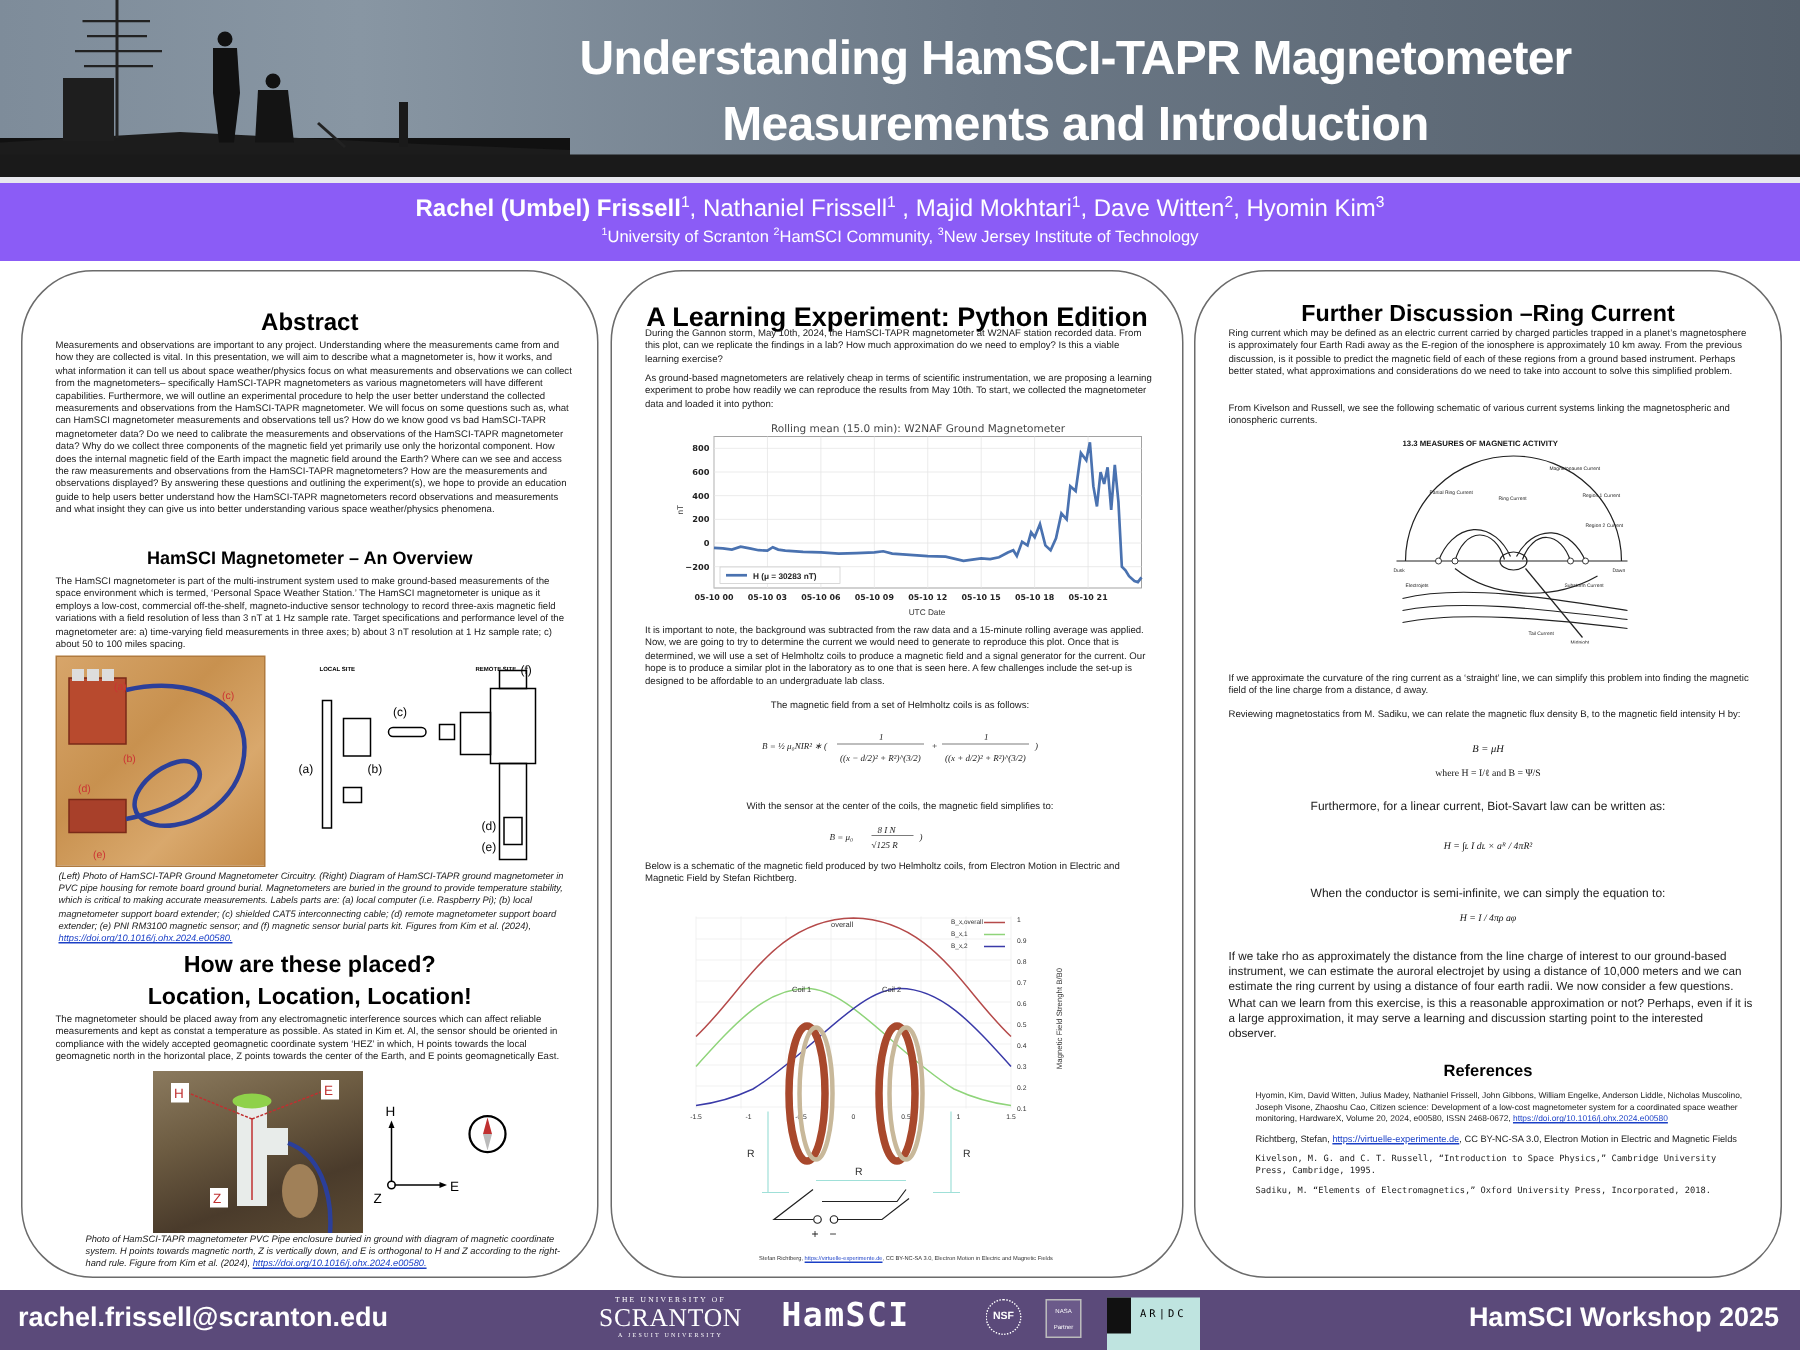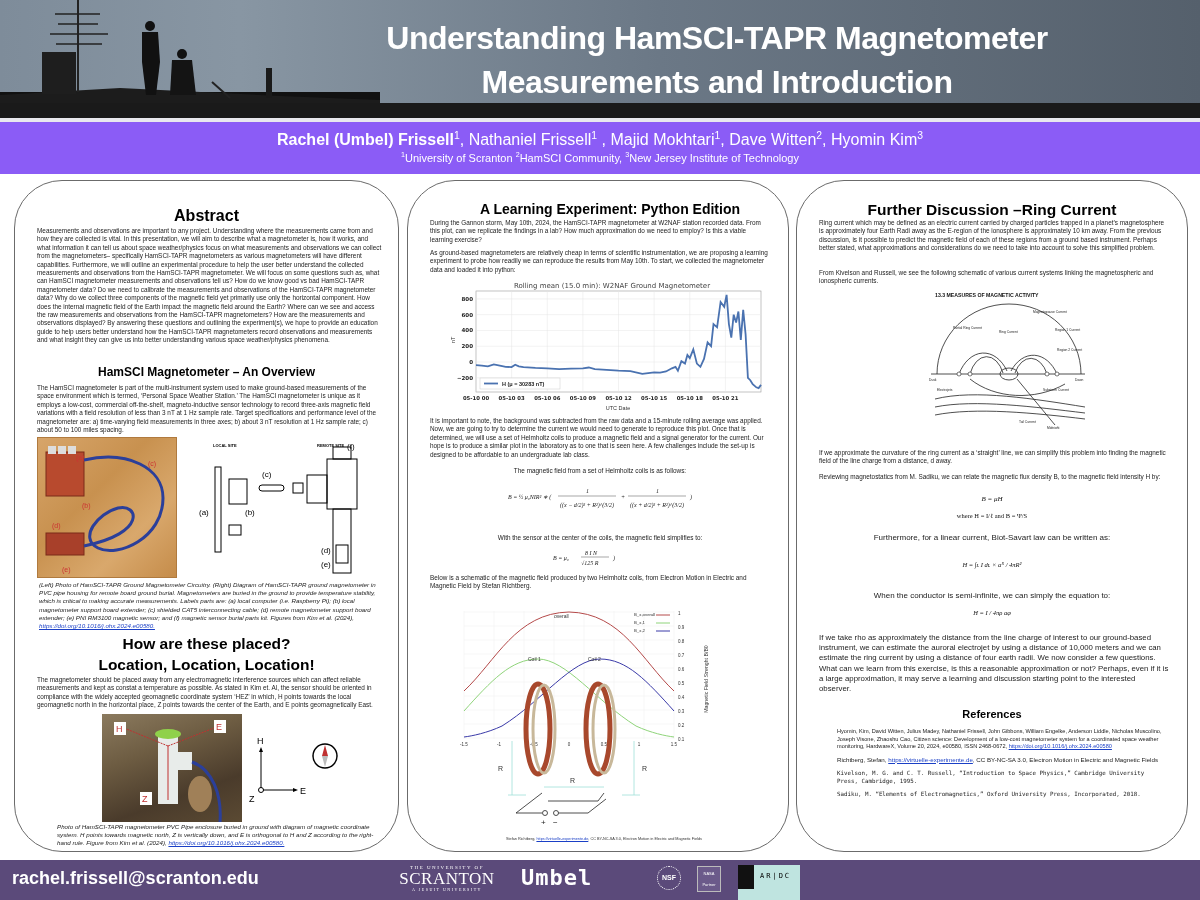--- a/index.html
+++ b/index.html
@@ -47,21 +47,21 @@
 
   .loc-title { position: absolute; top: 452px; left: 0; width: 100%; font-size: 15.5px; line-height: 21px; }
   .loc-text { position: absolute; top: 495px; left: 22px; width: 345px; }
 
   .photo2 { position: absolute; left: 87px; top: 533px; width: 140px; height: 108px;
     background: linear-gradient(160deg, #8b7a5e 0%, #6d5c42 35%, #4a3b2b 70%, #5b4a33 100%); }
   .coord { position: absolute; left: 228px; top: 545px; width: 120px; height: 90px; }
   .cap2 { position: absolute; left: 42px; top: 642px; width: 320px; }
 
   
-  .mid-title { position: absolute; top: 20px; left: 12px; width: 100%; font-size: 14px; }
+  .mid-title { position: absolute; top: 20px; left: 0; width: 100%; font-size: 18px; }
   .mid-text1 { position: absolute; top: 38px; left: 22px; width: 340px; }
   .mid-text2 { position: absolute; top: 68px; left: 22px; width: 340px; }
 
   .chart { position: absolute; left: 14px; top: 98px; width: 355px; height: 135px; }
 
   .mid-text3 { position: absolute; top: 236px; left: 22px; width: 340px; }
   .center-line { text-align: center; }
   .mid-hl { position: absolute; top: 286px; left: 22px; width: 340px; }
   .eq1 { position: absolute; top: 300px; left: 100px; width: 200px; height: 40px; }
   .mid-sens { position: absolute; top: 353px; left: 22px; width: 340px; }
@@ -468,24 +468,25 @@
   </div>
 </div>
 
 <div class="footer">
   <div class="footer-email">rachel.frissell@scranton.edu</div>
   <div class="logo logo-scranton">
     <div class="top">THE UNIVERSITY OF</div>
     <div class="mid">SCRANTON</div>
     <div class="bot">A JESUIT UNIVERSITY</div>
   </div>
-  <div class="logo logo-hamsci">Umbel</div>
+  <div class="logo logo-hamsci">HamSCI</div>
   <div class="logo logo-nsf">NSF</div>
   <div class="logo logo-nasa">
     <div>NASA</div>
     <div style="margin-top:6px">Partner</div>
   </div>
   <div class="logo logo-ardc">
     <div class="blk"></div>
     <div class="txt">AR|DC</div>
     <div class="band"></div>
   </div>
+  <div class="footer-event">HamSCI Workshop 2025</div>
 </div>
 
 </body></html>

